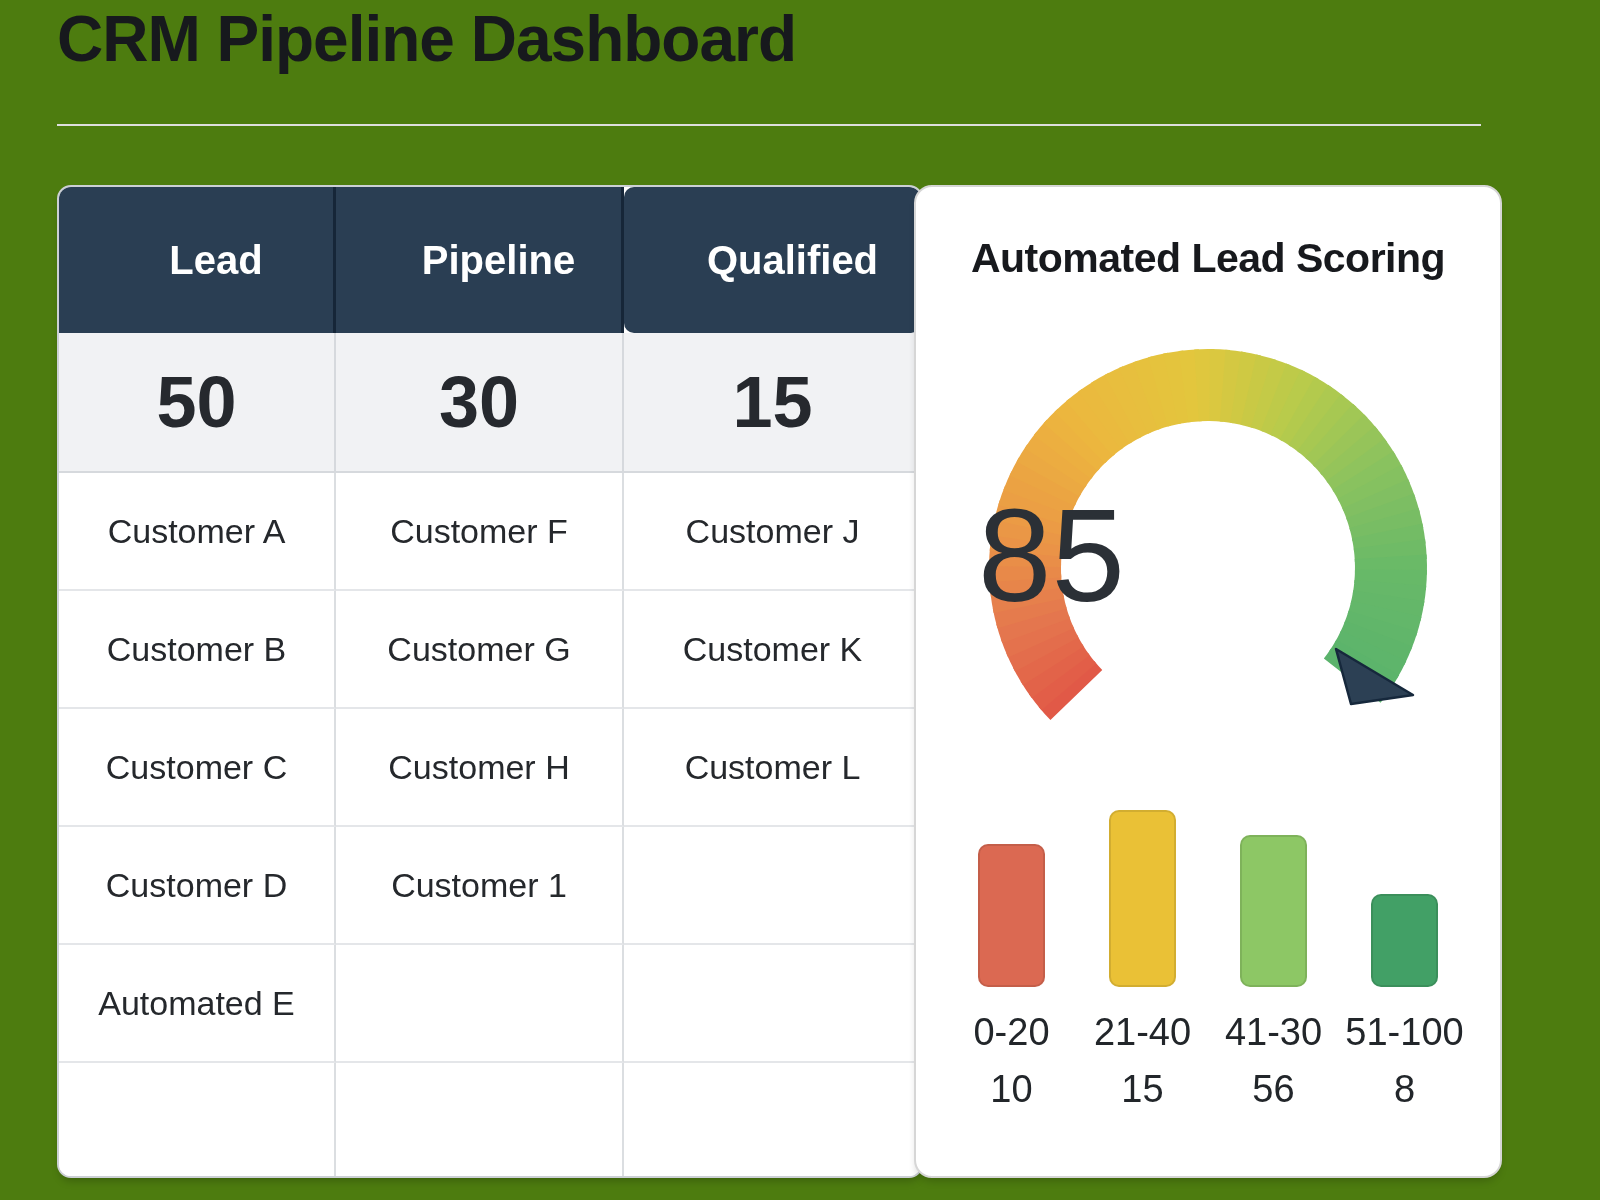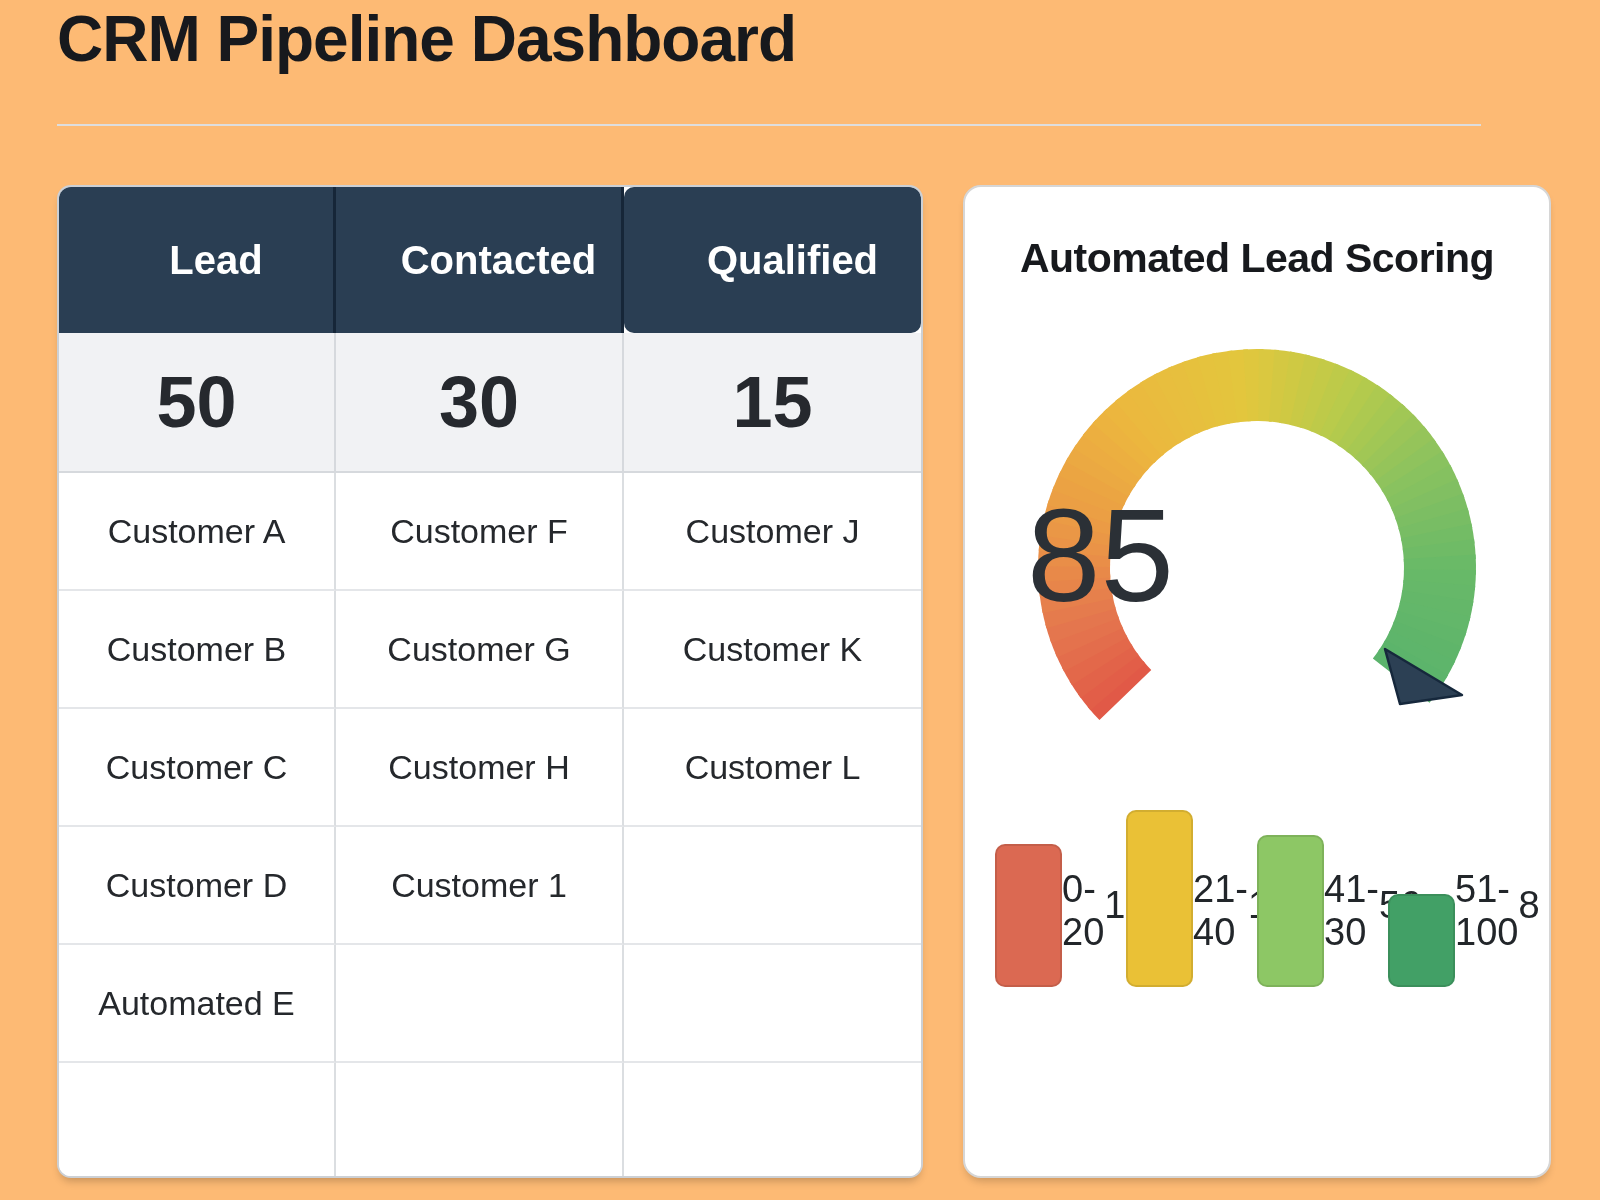--- a/index.html
+++ b/index.html
@@ -1,17 +1,17 @@
 <!DOCTYPE html>
 <html><head>
 <meta charset="utf-8">
 <style>
   html,body{margin:0;padding:0;background:#fdfdfc;}
   #stage{position:relative;width:1600px;height:1200px;overflow:hidden;
-         font-family:"Liberation Sans",sans-serif;color:#1d2126;background:#fdba74;}
+         font-family:"Liberation Sans",sans-serif;color:#1d2126;background:#4d7c0f;}
 
   
   .page-title{position:absolute;left:57px;top:2px;font-size:64px;font-weight:700;
               letter-spacing:-1px;color:#17191d;}
   .divider{position:absolute;left:57px;top:124px;width:1424px;height:2px;background:#dedede;}
 
   
   .ptable{position:absolute;left:57px;top:185px;width:866px;height:993px;
           box-sizing:border-box;border:2px solid #ccd0d5;border-radius:14px;
           overflow:hidden;background:#ffffff;
@@ -24,50 +24,50 @@
   .th.last{border-right:none;border-radius:10px;}
   .cnt{background:#f1f2f4;font-size:72px;font-weight:700;color:#26292e;
        border-right:2px solid #d6d9dd;border-bottom:2px solid #d6d9dd;}
   .cnt.last{border-right:none;}
   .td{background:#ffffff;font-size:34px;color:#25282c;
       border-right:2px solid #dbdee1;border-bottom:2px solid #e4e6e9;}
   .td.last{border-right:none;}
   .td.bot{border-bottom:none;}
 
   
-  .card{position:absolute;left:963px;top:185px;width:588px;height:993px;
+  .card{position:absolute;left:914px;top:185px;width:588px;height:993px;
         box-sizing:border-box;background:#ffffff;border:2px solid #d6d6d6;
         border-radius:18px;box-shadow:0 6px 9px -3px rgba(0,0,0,0.2);}
   .card-title{position:absolute;left:0;right:0;top:48px;text-align:center;
               font-size:41px;font-weight:700;letter-spacing:-0.5px;color:#17191d;}
   .gauge-wrap{position:absolute;left:50%;top:155px;width:460px;height:410px;
               transform:translateX(-50%);}
   .gauge-wrap svg{position:absolute;left:0;top:0;}
   .gauge-value{position:absolute;left:0;right:0;top:148px;
                font-size:132px;line-height:132px;font-weight:500;color:#2b3036;}
 
   
   .bars{position:absolute;left:0;right:0;top:623px;display:flex;justify-content:center;}
-  .bar-col{width:131px;display:flex;align-items:center;}
+  .bar-col{width:131px;display:flex;flex-direction:column;align-items:center;}
   .bar-area{height:177px;display:flex;align-items:flex-end;}
   .bar{width:67px;border-radius:10px;box-sizing:border-box;border:2px solid rgba(0,0,0,0.10);}
   .bar-label{margin-top:24px;font-size:38px;color:#22262a;}
   .bar-value{margin-top:14px;font-size:38px;color:#22262a;}
 </style>
 </head>
 <body>
 
 <div id="stage">
 
   <div class="page-title">CRM Pipeline Dashboard</div>
   <div class="divider"></div>
 
   <div class="ptable">
     <div class="cell th">Lead</div>
-    <div class="cell th">Contacted</div>
+    <div class="cell th">Pipeline</div>
     <div class="cell th last">Qualified</div>
 
     <div class="cell cnt">50</div>
     <div class="cell cnt">30</div>
     <div class="cell cnt last">15</div>
 
     <div class="cell td">Customer A</div>
     <div class="cell td">Customer F</div>
     <div class="cell td last">Customer J</div>
 

